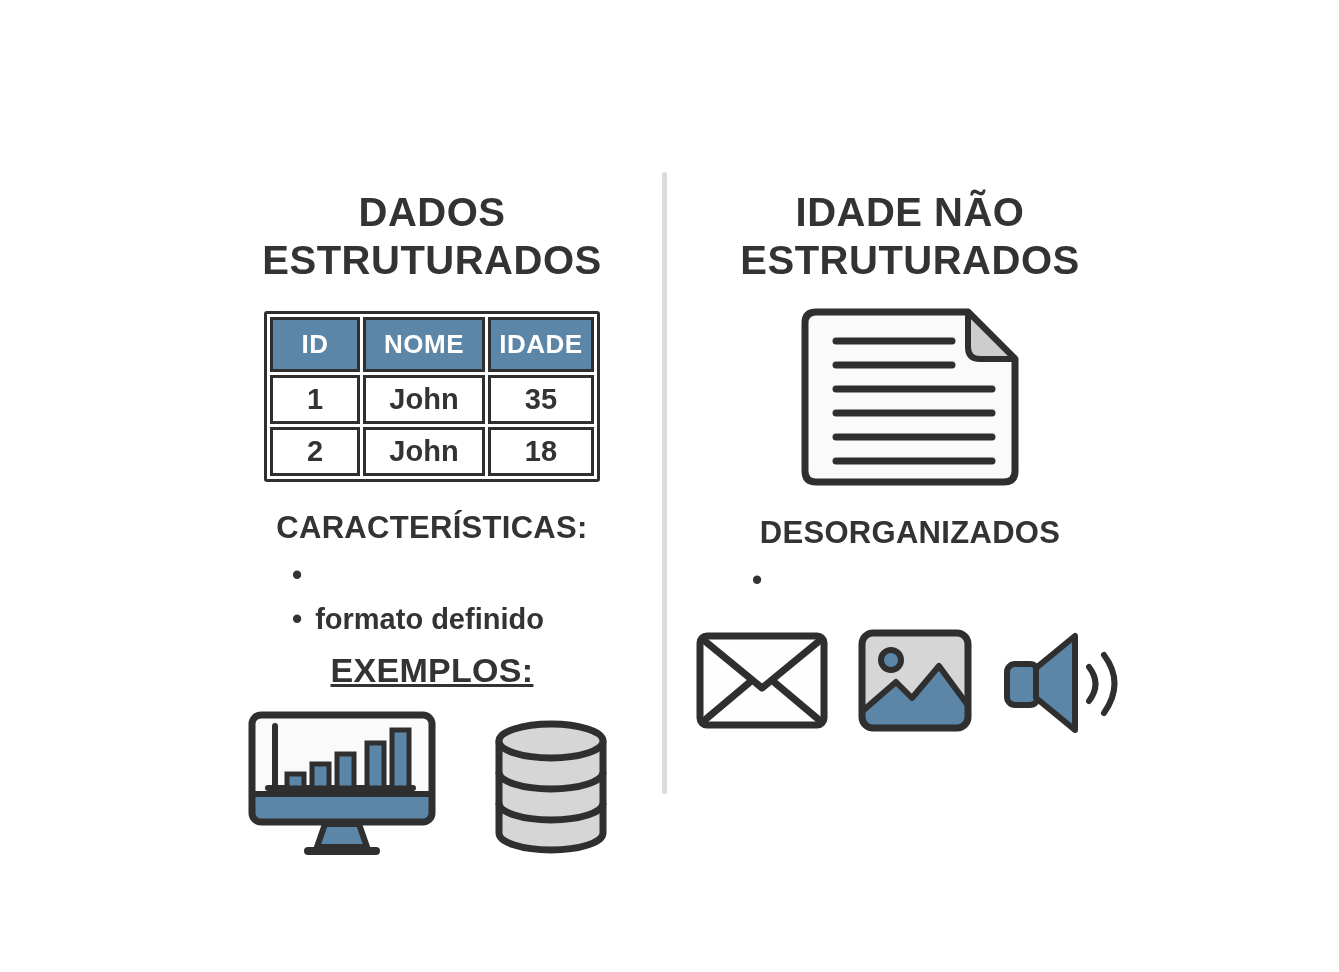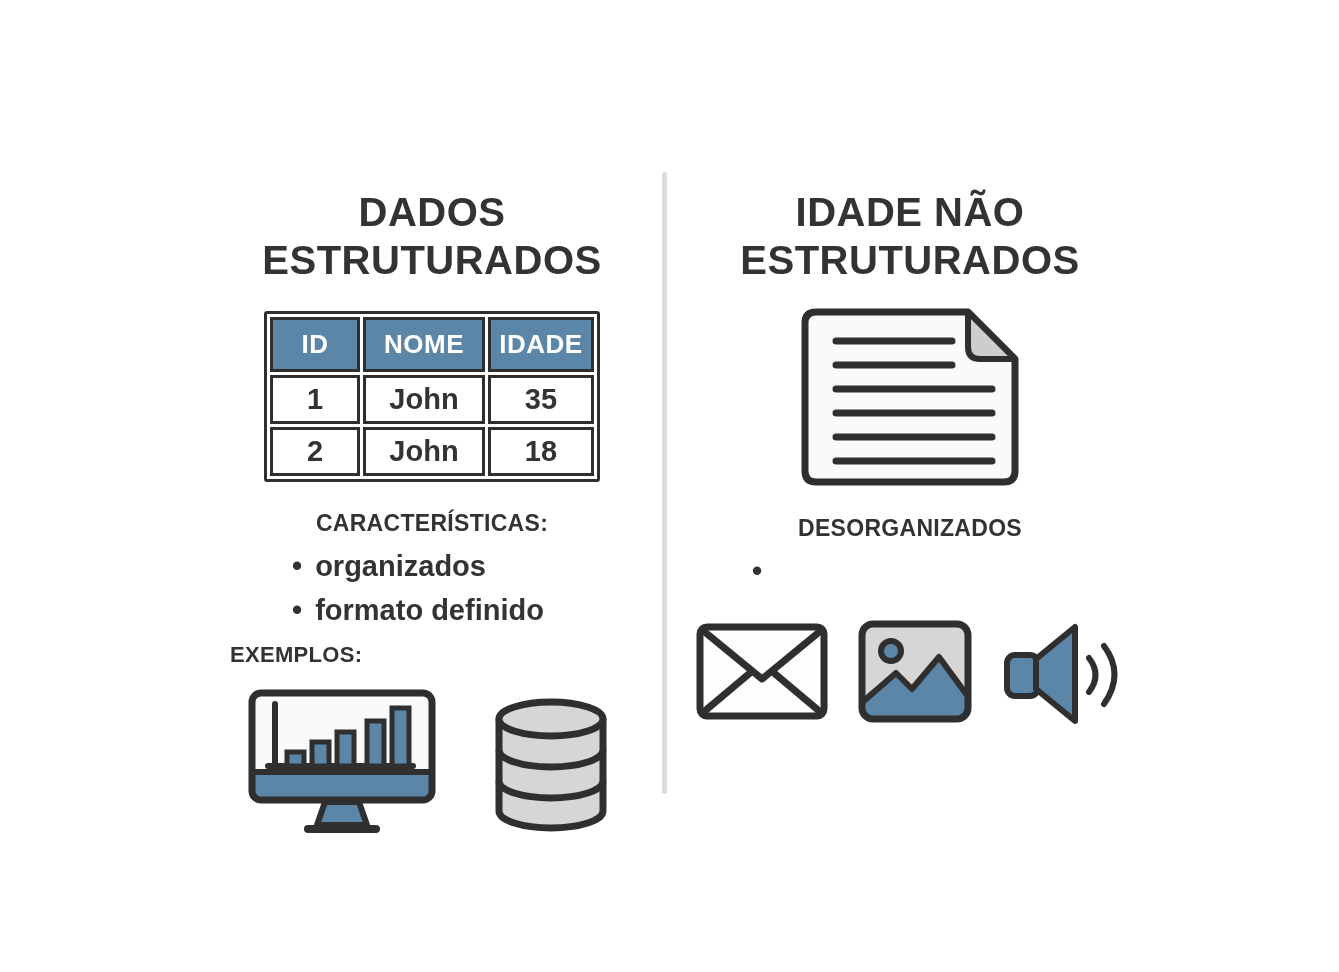--- a/index.html
+++ b/index.html
@@ -41,31 +41,31 @@
     background: #ffffff; color: #333333;
     font-size: 29px; font-weight: 700; padding: 5px 6px;
   }
   .c-id    { width: 90px;  }
   .c-nome  { width: 122px; }
   .c-idade { width: 106px; }
 
   
   .section-heading {
     margin-top: 28px; text-align: center;
-    font-size: 23px; font-weight: 800; letter-spacing: 0.3px; color: #333333;
+    font-size: 31px; font-weight: 800; letter-spacing: 0.3px; color: #333333;
   }
   .bullet-list { margin-top: 10px; padding-left: 62px; display: flex; flex-direction: column; gap: 5px; }
   .bullet-item { display: flex; align-items: flex-start; font-size: 29px; font-weight: 700; line-height: 1.35; color: #333333; }
   .bullet-dot { flex: 0 0 auto; margin-right: 13px; }
   .col-right .bullet-list { padding-left: 54px; }
   .col-right .bullet-text { max-width: 256px; }
 
   .examples-heading {
-    margin-top: 12px; text-align: left;
-    font-size: 22px; font-weight: 800; letter-spacing: 0.3px; color: #333333;
+    margin-top: 12px; text-align: center;
+    font-size: 34px; font-weight: 800; letter-spacing: 0.3px; color: #333333; text-decoration: underline;
   }
 
   
   .icons-row { display: flex; justify-content: center; }
   .icons-row-left  { margin-top: 20px; align-items: flex-end; gap: 48px; }
   .icons-row-right { margin-top: 26px; align-items: center; gap: 30px; }
   .doc-wrap { display: flex; justify-content: center; margin-top: 22px; }
   .icon { display: inline-block; line-height: 0; }
 </style>
 </head>
@@ -109,21 +109,20 @@
           </tr>
         </tbody>
       </table>
     </div>
 
     <div class="section-heading">CARACTERÍSTICAS:</div>
 
     <div class="bullet-list">
       <div class="bullet-item">
         <span class="bullet-dot">•</span>
-        <span class="bullet-text">organizados</span>
       </div>
       <div class="bullet-item">
         <span class="bullet-dot">•</span>
         <span class="bullet-text">formato definido</span>
       </div>
     </div>
 
     <div class="examples-heading">EXEMPLOS:</div>
 
     <div class="icons-row icons-row-left">

